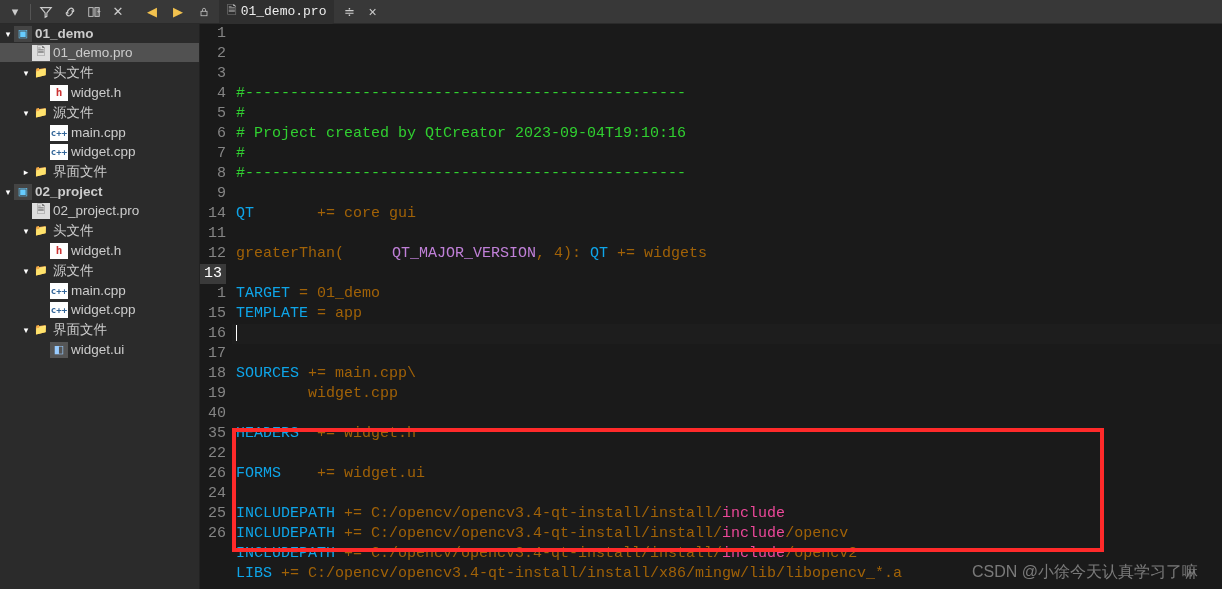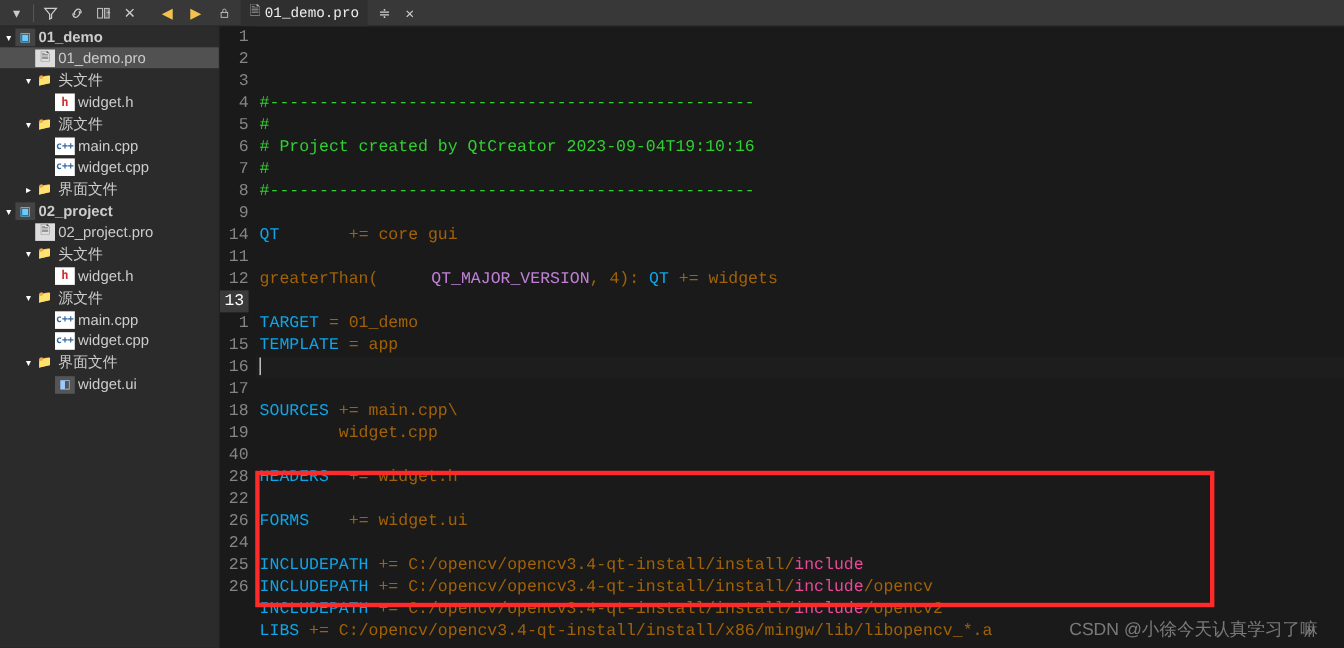--- a/index.html
+++ b/index.html
@@ -207,21 +207,21 @@
             <div>11</div>
             <div>12</div>
             <div class="current">13</div>
             <div>1</div>
             <div>15</div>
             <div>16</div>
             <div>17</div>
             <div>18</div>
             <div>19</div>
             <div>40</div>
-            <div>28</div>
+            <div>35</div>
             <div>22</div>
             <div>26</div>
             <div>24</div>
             <div>25</div>
             <div>26</div>
           </div>
         <div class="code" id="code">
           <div class="highlight-box" id="highlight-box" style="top: 404px; left: 0px; width: 872px; height: 124px;"></div>
         <div class="code-line"><span class="c-comment">#-------------------------------------------------</span></div><div class="code-line"><span class="c-comment">#</span></div><div class="code-line"><span class="c-comment"># Project created by QtCreator 2023-09-04T19:10:16</span></div><div class="code-line"><span class="c-comment">#</span></div><div class="code-line"><span class="c-comment">#-------------------------------------------------</span></div><div class="code-line"> </div><div class="code-line"><span class="c-var">QT</span><span class="c-white">       += core gui</span></div><div class="code-line"> </div><div class="code-line"><span class="c-white">greaterThan(</span><span class="c-key">QT_MAJOR_VERSION</span><span class="c-white">, 4): </span><span class="c-var">QT</span><span class="c-white"> += widgets</span></div><div class="code-line"> </div><div class="code-line"><span class="c-var">TARGET</span><span class="c-white"> = 01_demo</span></div><div class="code-line"><span class="c-var">TEMPLATE</span><span class="c-white"> = app</span></div><div class="code-line cursor-line"><span class="cursor-caret"></span></div><div class="code-line"> </div><div class="code-line"><span class="c-var">SOURCES</span><span class="c-white"> += main.cpp\</span></div><div class="code-line"><span class="c-white">        widget.cpp</span></div><div class="code-line"> </div><div class="code-line"><span class="c-var">HEADERS</span><span class="c-white">  += widget.h</span></div><div class="code-line"> </div><div class="code-line"><span class="c-var">FORMS</span><span class="c-white">    += widget.ui</span></div><div class="code-line"> </div><div class="code-line"><span class="c-var">INCLUDEPATH</span><span class="c-white"> += C:/opencv/opencv3.4-qt-install/install/</span><span class="c-red">include</span></div><div class="code-line"><span class="c-var">INCLUDEPATH</span><span class="c-white"> += C:/opencv/opencv3.4-qt-install/install/</span><span class="c-red">include</span><span class="c-white">/opencv</span></div><div class="code-line"><span class="c-var">INCLUDEPATH</span><span class="c-white"> += C:/opencv/opencv3.4-qt-install/install/</span><span class="c-red">include</span><span class="c-white">/opencv2</span></div><div class="code-line"><span class="c-var">LIBS</span><span class="c-white"> += C:/opencv/opencv3.4-qt-install/install/x86/mingw/lib/libopencv_*.a</span></div><div class="code-line"> </div></div>
       </div>

